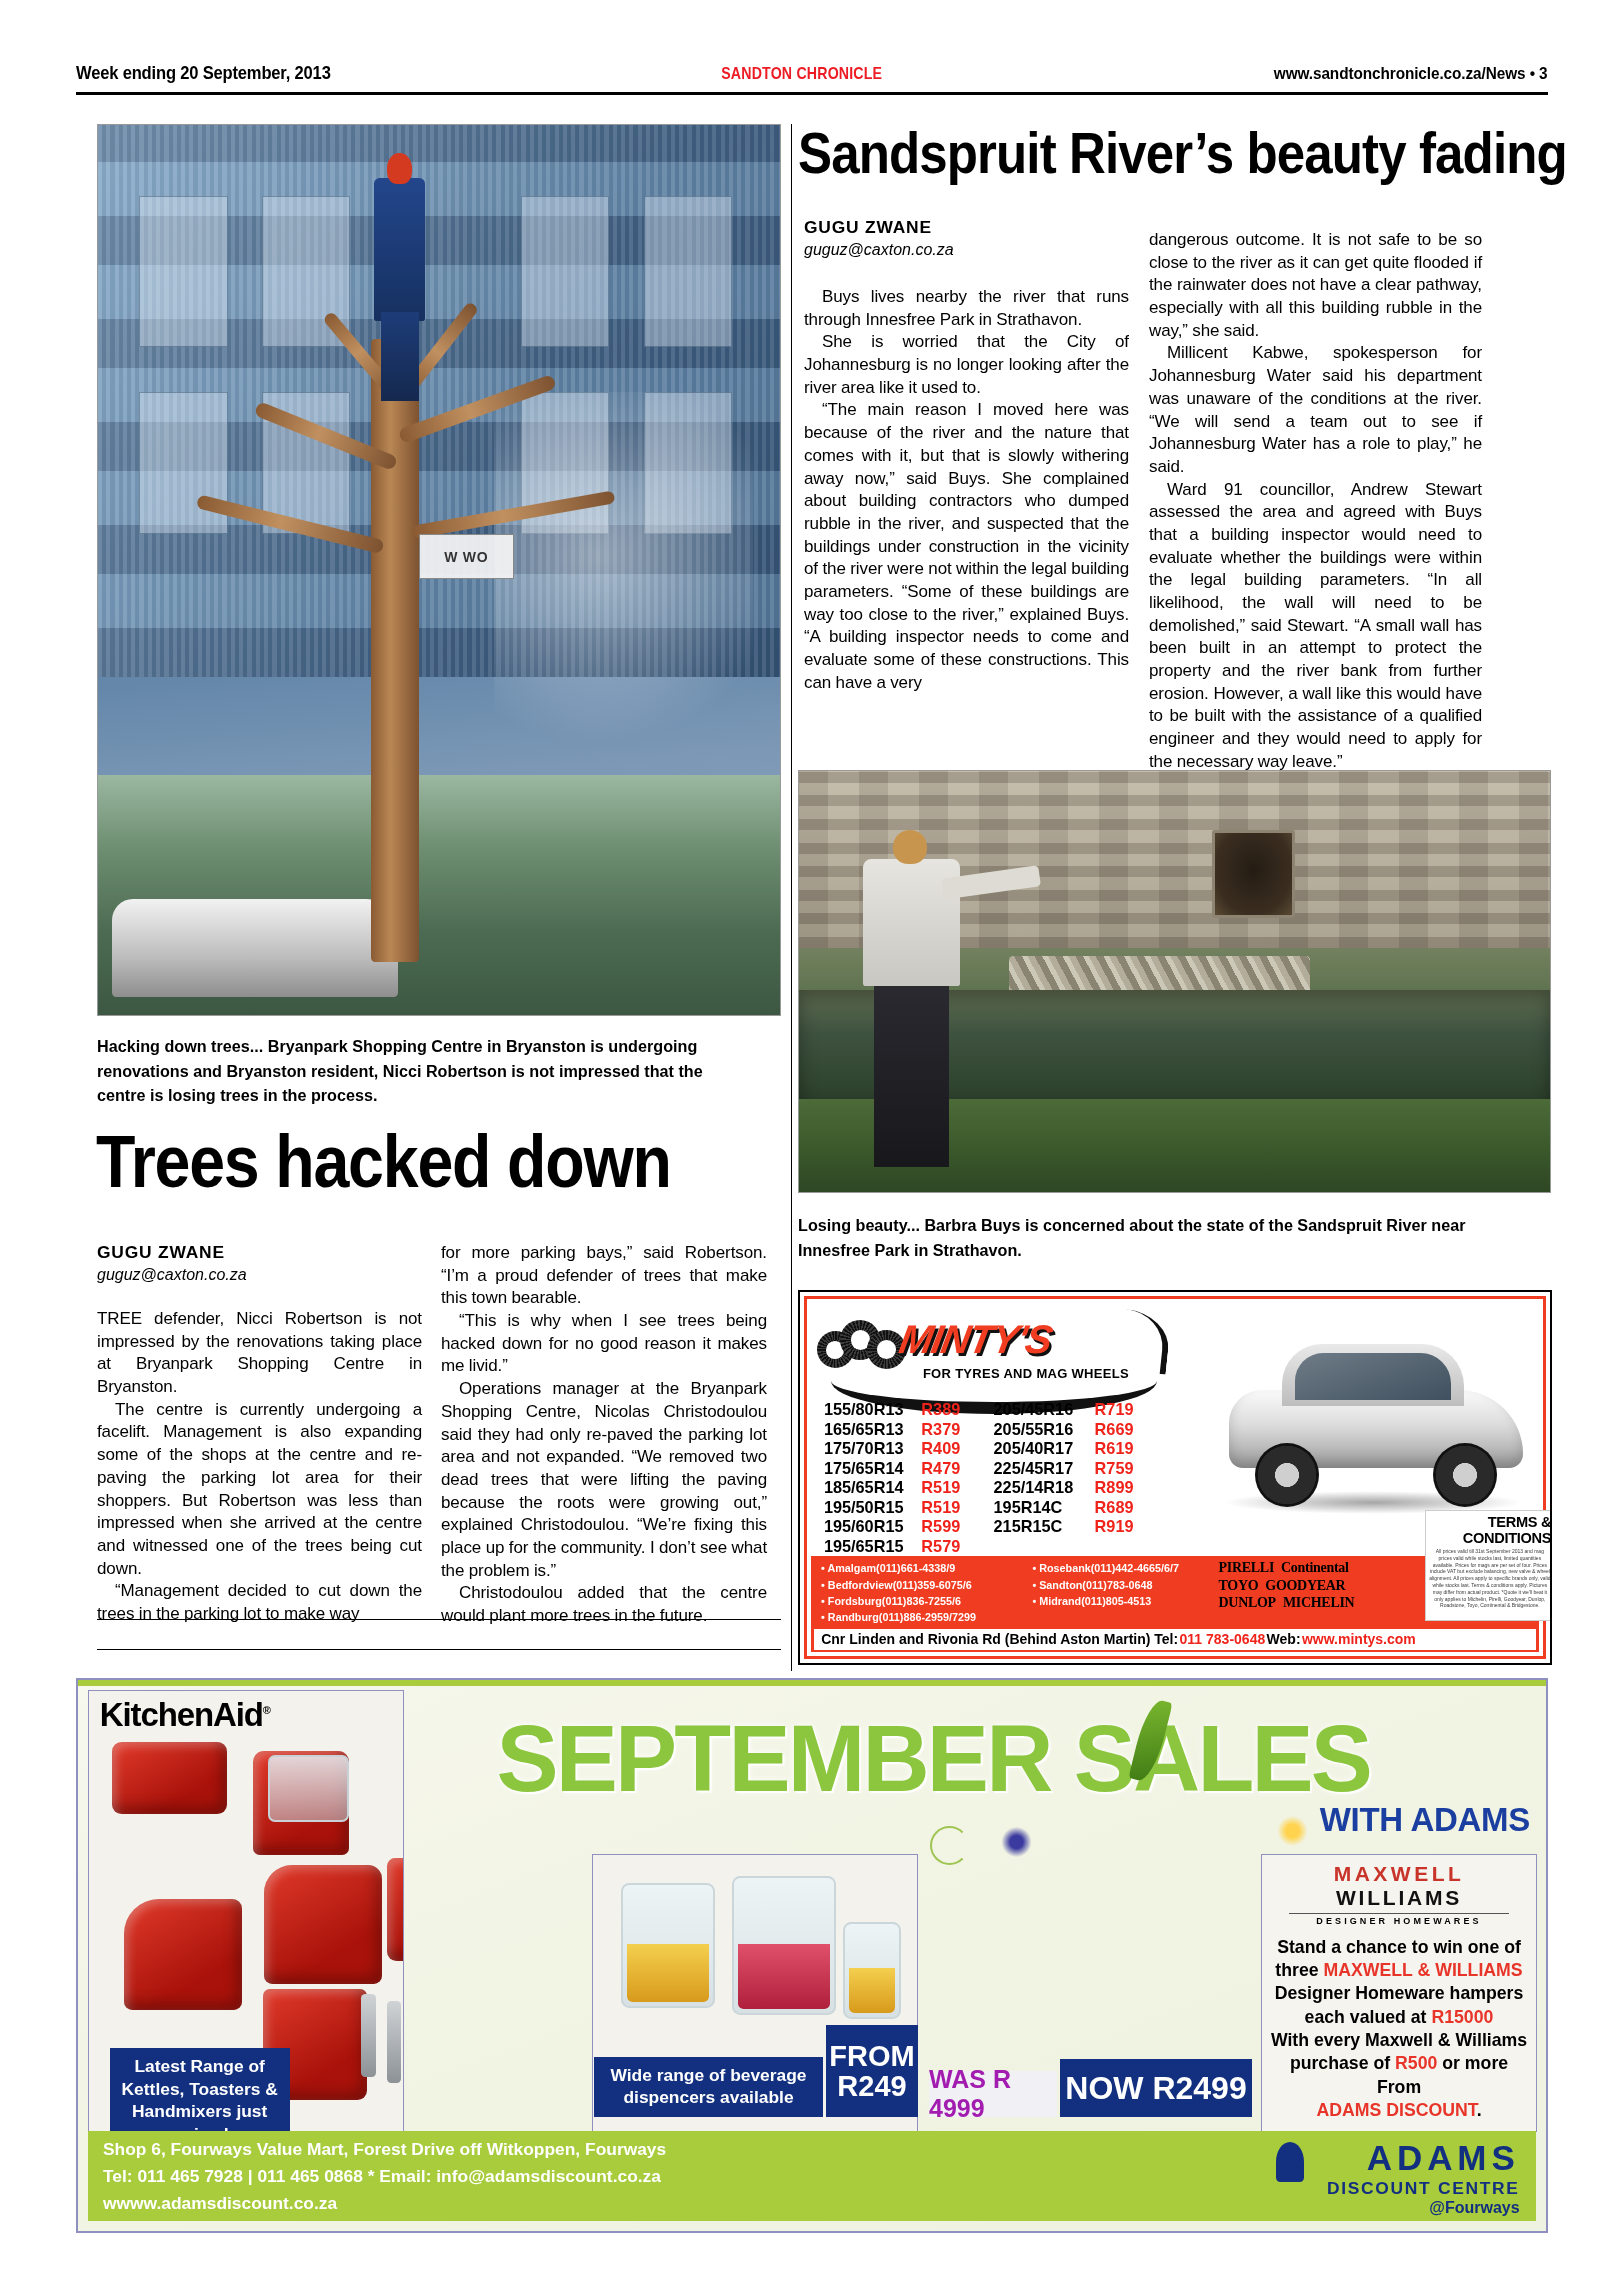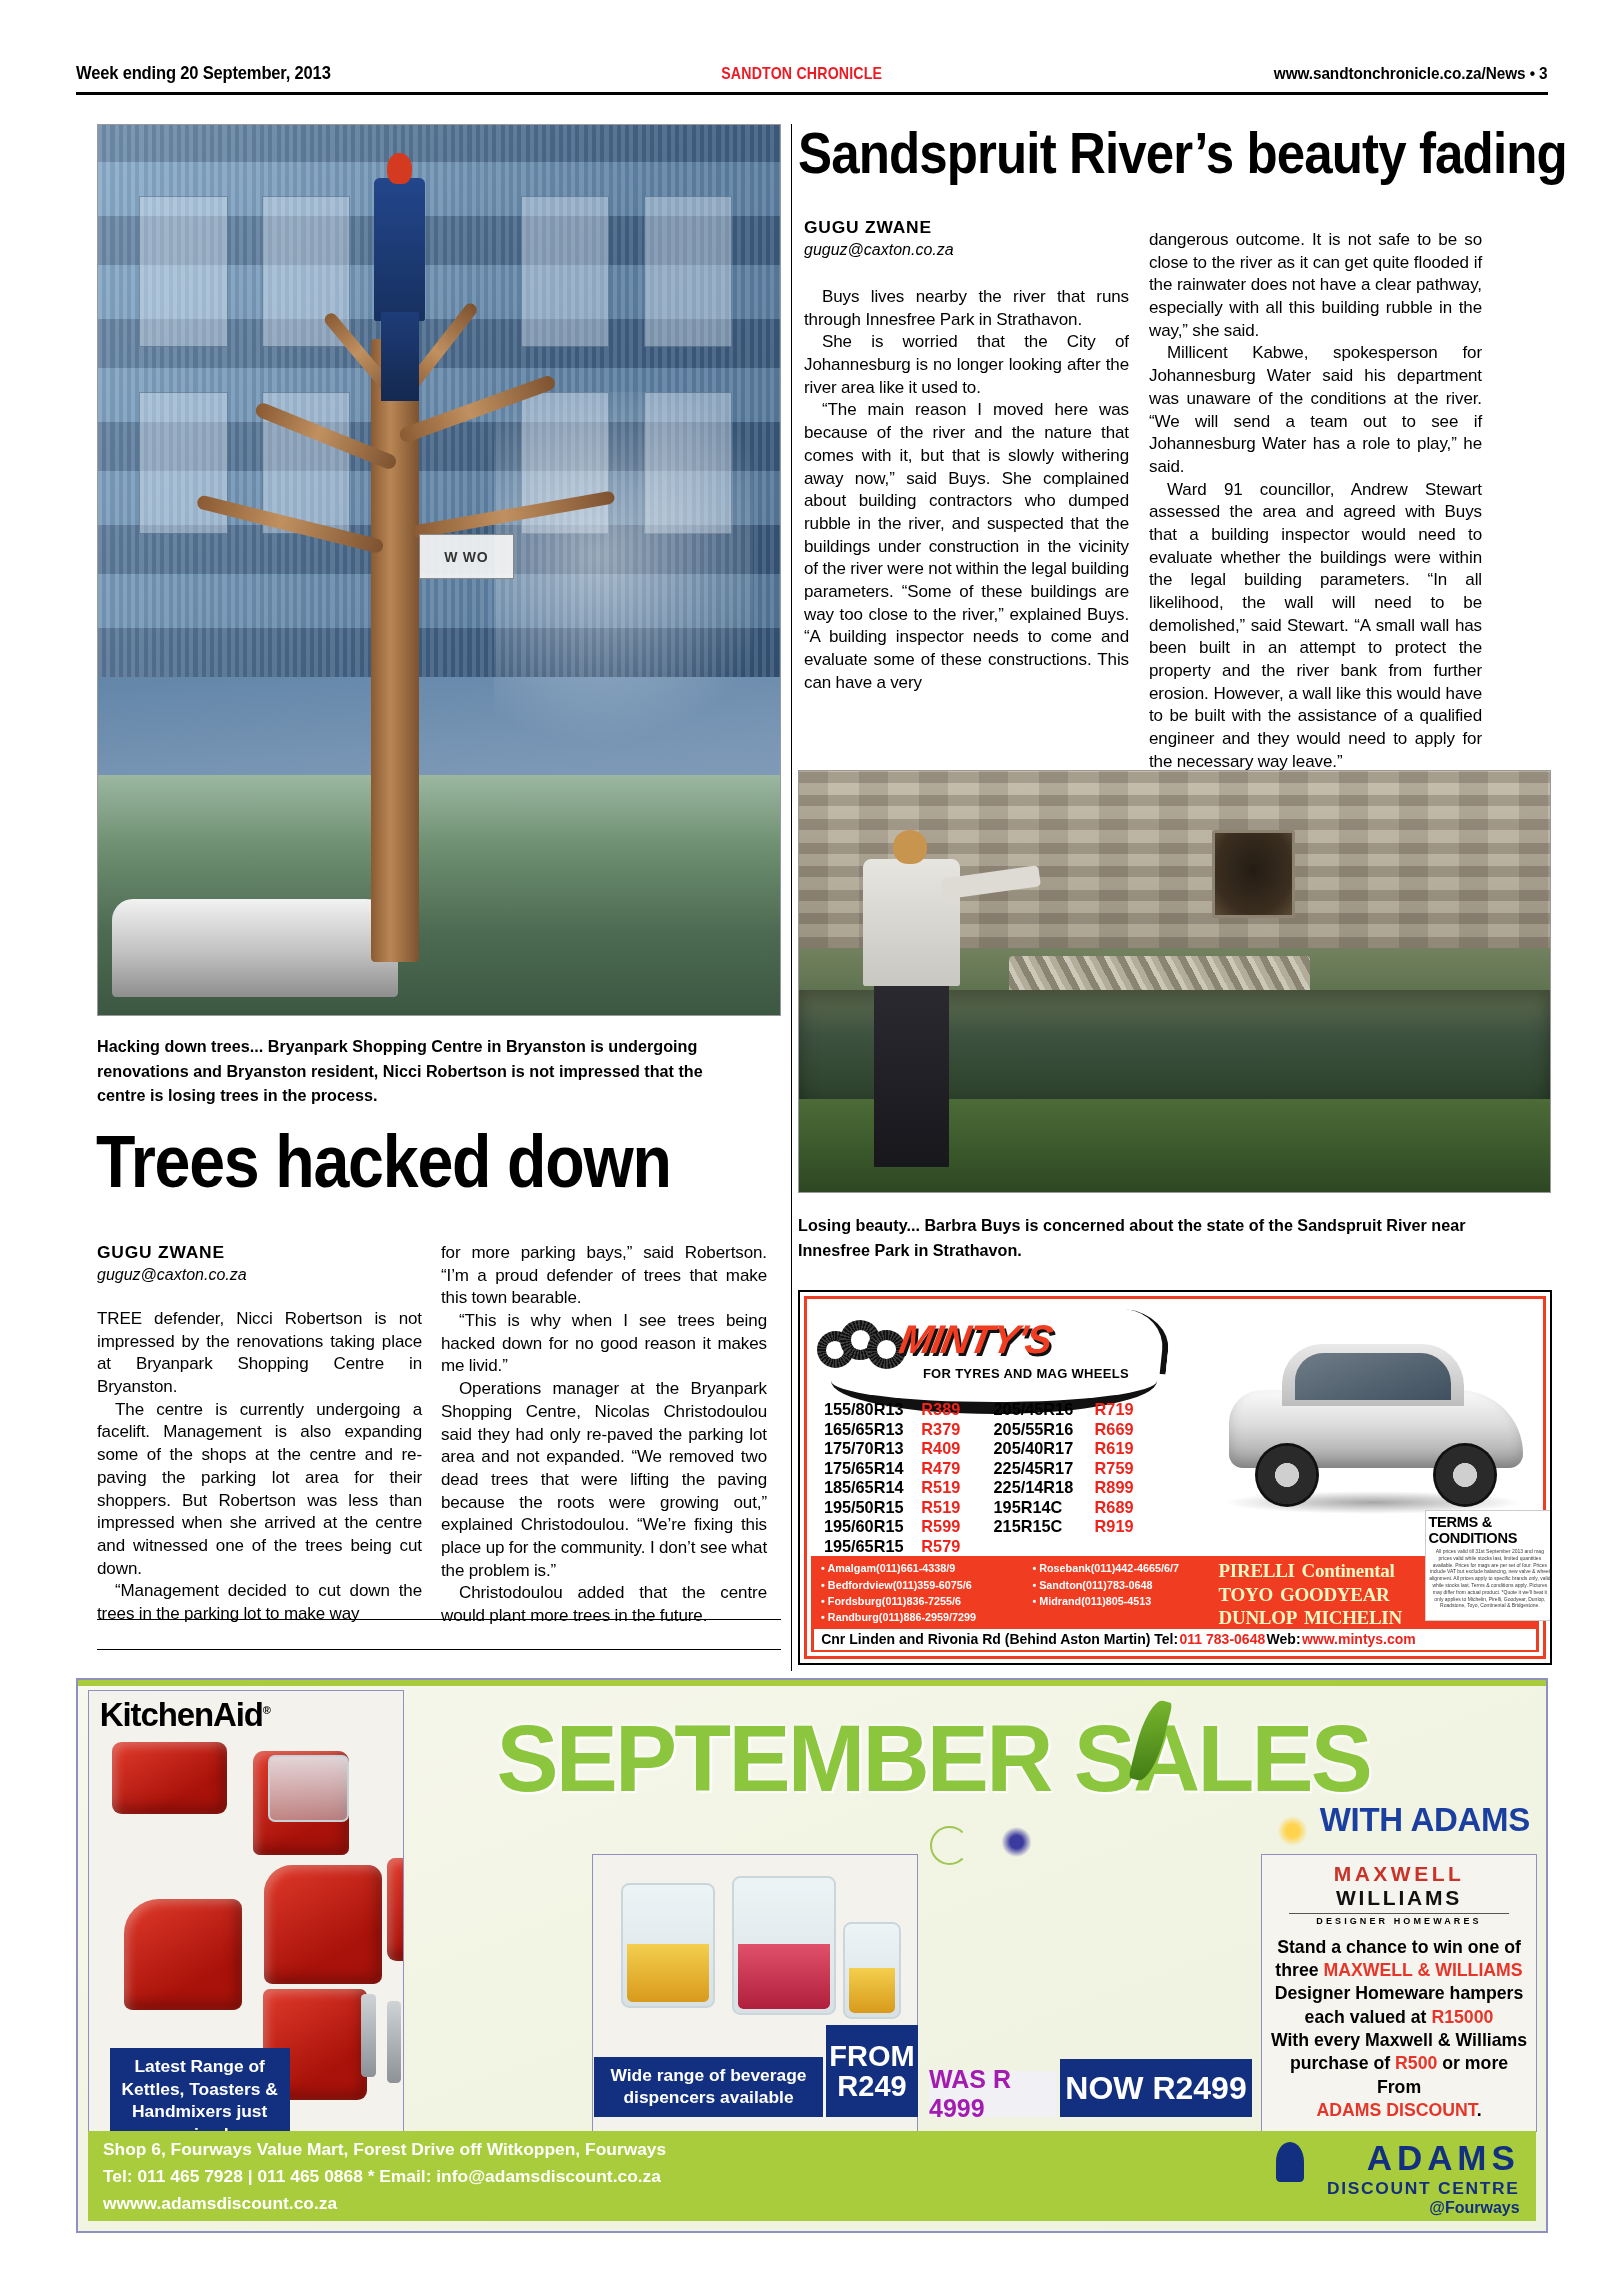--- a/index.html
+++ b/index.html
@@ -202,25 +202,25 @@
   .pcol.size2 { width:28%; color:#000; }
   .pcol.val2  { width:20%; color:#F0231B; }
 
   .branch-bar { position:absolute; left:4.2px; right:4.2px; top:257px; height:71px; background:#F03C21; }
   .branch-col { position:absolute; top:4.2px; font-size:10.8px; color:#fff; font-weight:bold; line-height:1.50;
                 font-family:"Liberation Sans Narrow","Liberation Sans",sans-serif; }
   .branch-col.c1 { left:9.7px; }
   .branch-col.c2 { left:221px; }
   .brand-box { position:absolute; left:403px; top:1.4px; width:203px; height:67px;
     background:#F03C21; }
-  .brand-line { font-size:19px; font-weight:bold; color:#fef9c3; letter-spacing:-0.3px;
+  .brand-line { font-size:14px; font-weight:bold; color:#000000; letter-spacing:-0.3px;
                 font-family:"Liberation Serif",serif; }
   .tnc-box { position:absolute; left:614px; top:-46px; width:129px; height:111px;
     background:#fff; border:0.7px solid #ccc; padding:2.8px 2.1px; }
-  .tnc-title { font-size:14.6px; font-weight:bold; text-align:left; letter-spacing:-0.3px; }
+  .tnc-title { font-size:14.6px; font-weight:bold; text-align:right; letter-spacing:-0.3px; }
   .tnc-body { font-size:5px; text-align:center; line-height:1.36; color:#3a3a3a; margin-top:2.1px; }
   .addr-bar { position:absolute; left:4.2px; right:4.2px; bottom:4.2px; height:25px; background:#F03C21;
     display:flex; align-items:center; }
   .addr-inner { background:#fff; margin:2.1px 2.8px; height:21px; width:100%;
     display:flex; align-items:center; padding-left:7px; font-size:14px; font-weight:bold;
     font-family:"Liberation Sans Narrow","Liberation Sans",sans-serif; }
   .addr-inner .red { color:#F0231B; }
 
   
   .bigad { position:absolute; left:76px; top:1678px; width:1472px; height:555px;

